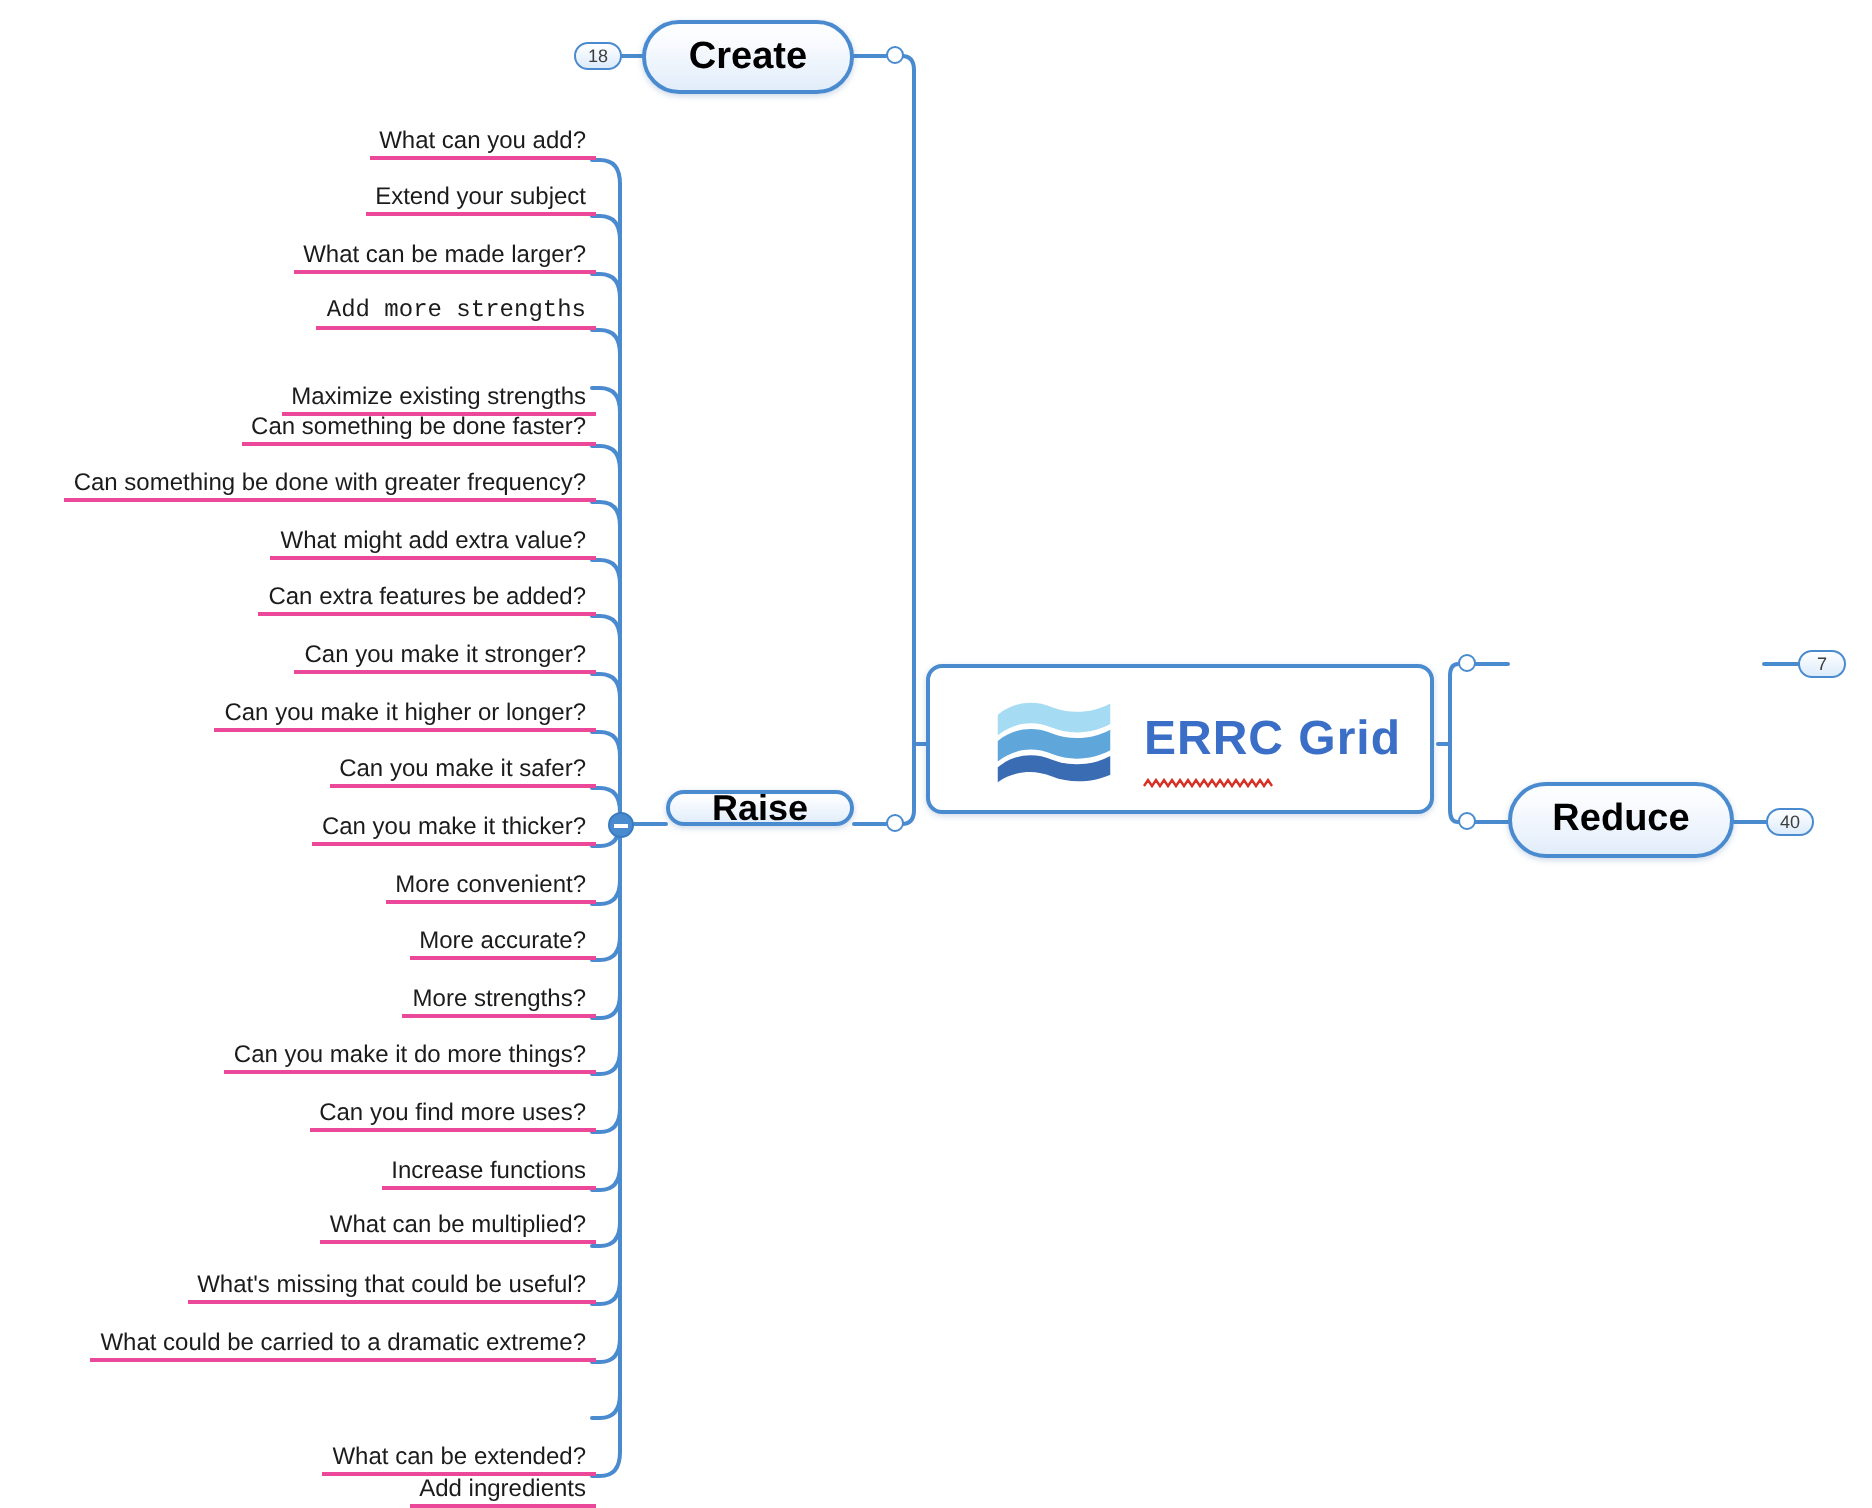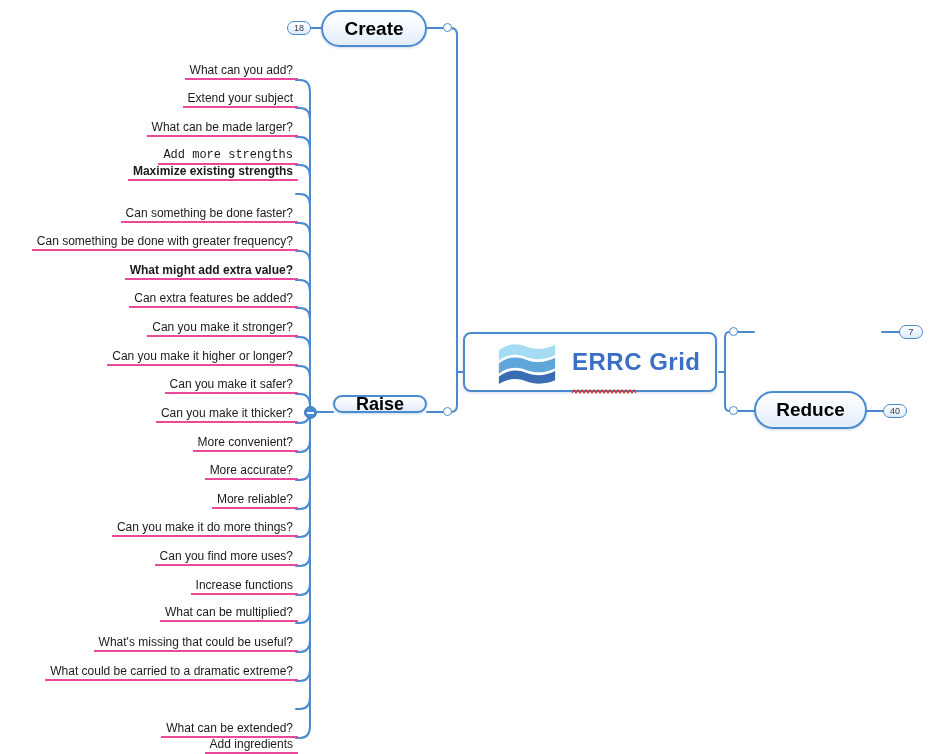--- a/index.html
+++ b/index.html
@@ -12,21 +12,21 @@
   .node { position:absolute; z-index:3; display:flex; align-items:center; justify-content:center;
           border:2px solid #4a8bd0; border-radius:19px;
           background:linear-gradient(180deg,#fcfdff 15%,#e2edfa);
           font-weight:bold; color:#000; white-space:nowrap;
           box-shadow:0 1px 3px rgba(70,110,170,.28); }
   .node-create    { left:321px; top:10px;  width:106px; height:37px; font-size:19px; }
   .node-raise     { left:333px; top:395px; width:94px;  height:18px; font-size:18px; border-radius:17px; }
   .node-eliminate { left:754px; top:313px; width:128px; height:38px; font-size:19px; }
   .node-reduce    { left:754px; top:391px; width:113px; height:38px; font-size:19px; }
 
-  .central { position:absolute; z-index:3; left:463px; top:332px; width:254px; height:60px;
+  .central { position:absolute; z-index:3; left:463px; top:332px; width:254px; height:75px;
              background:#ffffff; border:2px solid #4a8bd0; border-radius:8px;
              display:flex; align-items:center; padding-left:32px;
              box-shadow:0 1px 3px rgba(70,110,170,.25); }
   .central .logo { flex:none; }
   .ctitle { margin-left:15px; font-size:24px; font-weight:bold; color:#3b6ec6; letter-spacing:.5px; }
   .squiggle { position:absolute; left:106px; top:55px; }
   .squiggle path { stroke:#d93025; stroke-width:1.2; fill:none; }
 
   .leaf { position:absolute; right:638px; z-index:2; height:17px; line-height:15px;
           padding:0 5px; font-size:12px; color:#1b1b1b; white-space:nowrap;
@@ -94,32 +94,32 @@
       <path d="M737 411 H754"></path>
       <path d="M882 332 H899"></path>
       <path d="M867 411 H883"></path>
     </svg>
 
   <div id="leaves">
       <div class="leaf" style="top: 63px;">What can you add?</div>
       <div class="leaf" style="top: 91px;">Extend your subject</div>
       <div class="leaf" style="top: 120px;">What can be made larger?</div>
       <div class="leaf" style="top: 148px; font-family: Liberation Mono, monospace;">Add more strengths</div>
-      <div class="leaf" style="top: 164px; font-weight: bold;">Maximize existing strengths</div>
+      <div class="leaf" style="top: 191px;">Maximize existing strengths</div>
       <div class="leaf" style="top: 206px;">Can something be done faster?</div>
       <div class="leaf" style="top: 234px;">Can something be done with greater frequency?</div>
-      <div class="leaf" style="top: 263px; font-weight: bold;">What might add extra value?</div>
+      <div class="leaf" style="top: 263px;">What might add extra value?</div>
       <div class="leaf" style="top: 291px;">Can extra features be added?</div>
       <div class="leaf" style="top: 320px;">Can you make it stronger?</div>
       <div class="leaf" style="top: 349px;">Can you make it higher or longer?</div>
       <div class="leaf" style="top: 377px;">Can you make it safer?</div>
       <div class="leaf" style="top: 406px;">Can you make it thicker?</div>
       <div class="leaf" style="top: 435px;">More convenient?</div>
       <div class="leaf" style="top: 463px;">More accurate?</div>
-      <div class="leaf" style="top: 492px;">More reliable?</div>
+      <div class="leaf" style="top: 492px;">More strengths?</div>
       <div class="leaf" style="top: 520px;">Can you make it do more things?</div>
       <div class="leaf" style="top: 549px;">Can you find more uses?</div>
       <div class="leaf" style="top: 578px;">Increase functions</div>
       <div class="leaf" style="top: 605px;">What can be multiplied?</div>
       <div class="leaf" style="top: 635px;">What's missing that could be useful?</div>
       <div class="leaf" style="top: 664px;">What could be carried to a dramatic extreme?</div>
       <div class="leaf" style="top: 692px; margin-top: 45px;">Add ingredients</div>
       <div class="leaf" style="top: 721px;">What can be extended?</div>
     </div>
 

